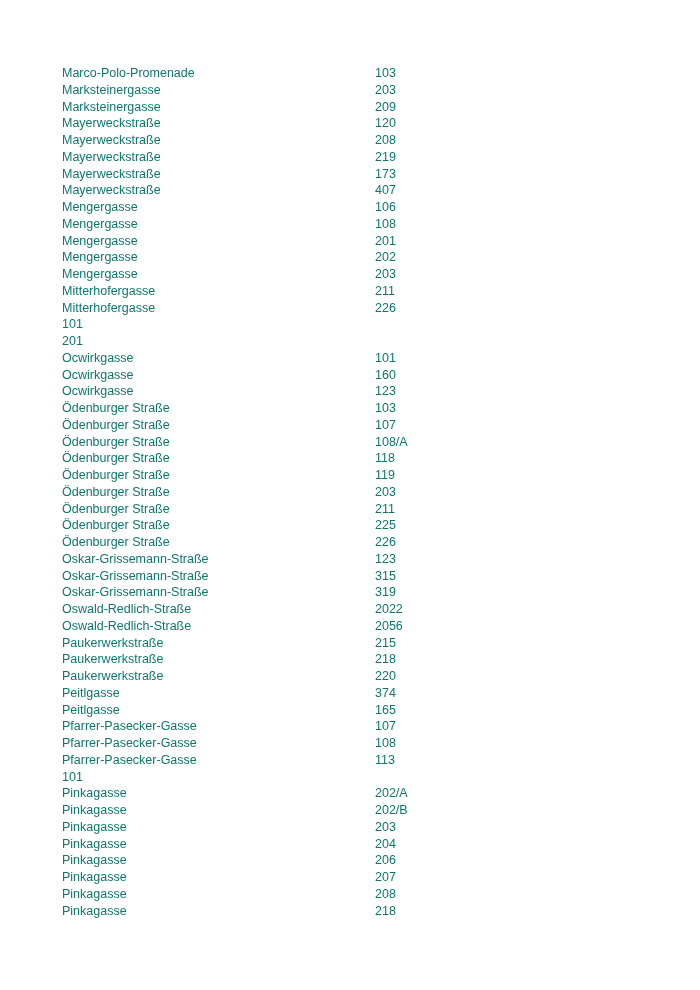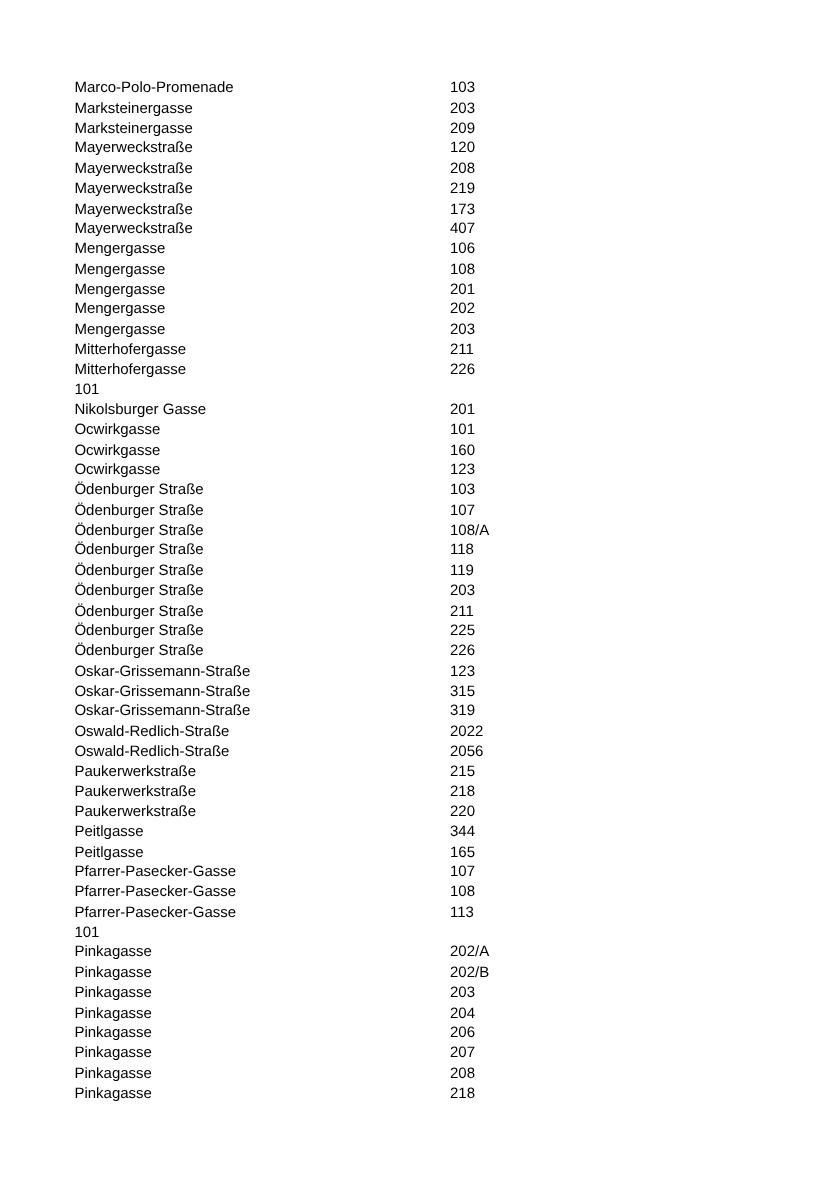--- a/index.html
+++ b/index.html
@@ -7,21 +7,21 @@
     padding: 0;
     background: #ffffff;
   }
   .page {
     position: relative;
     width: 700px;
     height: 990px;
     background: #ffffff;
     overflow: hidden;
     font-family: "Liberation Sans", sans-serif;
-    color: #000000;
+    color: #0f766e;
   }
   .address-list {
     position: absolute;
     top: 65px;
     left: 62px;
     right: 40px;
   }
   .row {
     display: flex;
     align-items: baseline;
@@ -115,21 +115,20 @@
   <div class="row">
     <span class="street">Mitterhofergasse</span>
     <span class="number">226</span>
   </div>
 
   <div class="row">
     <span class="number">101</span>
   </div>
 
   <div class="row">
-    <span class="street">Nikolsburger Gasse</span>
     <span class="number">201</span>
   </div>
 
   <div class="row">
     <span class="street">Ocwirkgasse</span>
     <span class="number">101</span>
   </div>
 
   <div class="row">
     <span class="street">Ocwirkgasse</span>
@@ -221,21 +220,21 @@
     <span class="number">218</span>
   </div>
 
   <div class="row">
     <span class="street">Paukerwerkstraße</span>
     <span class="number">220</span>
   </div>
 
   <div class="row">
     <span class="street">Peitlgasse</span>
-    <span class="number">344</span>
+    <span class="number">374</span>
   </div>
 
   <div class="row">
     <span class="street">Peitlgasse</span>
     <span class="number">165</span>
   </div>
 
   <div class="row">
     <span class="street">Pfarrer-Pasecker-Gasse</span>
     <span class="number">107</span>

